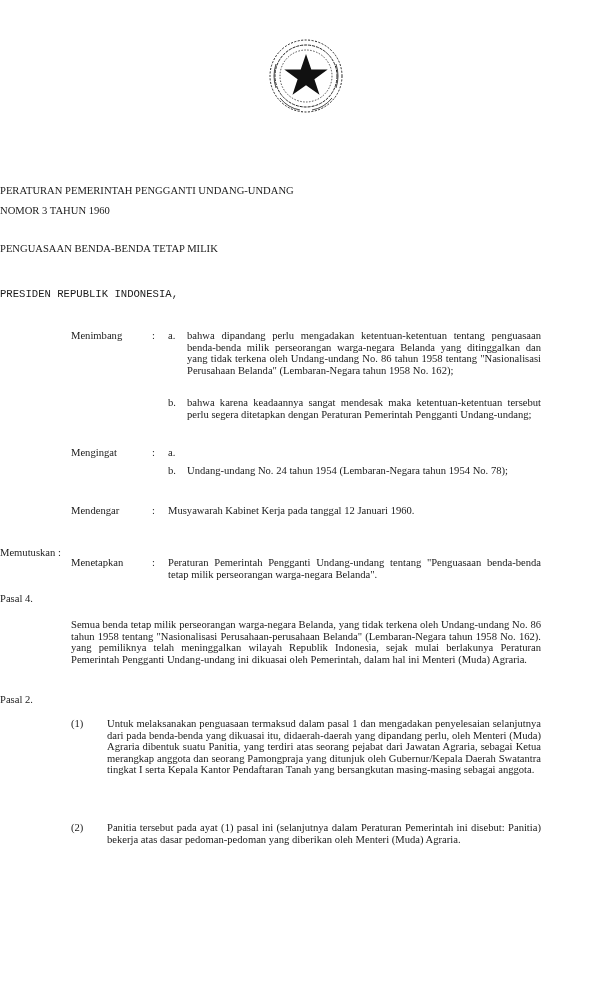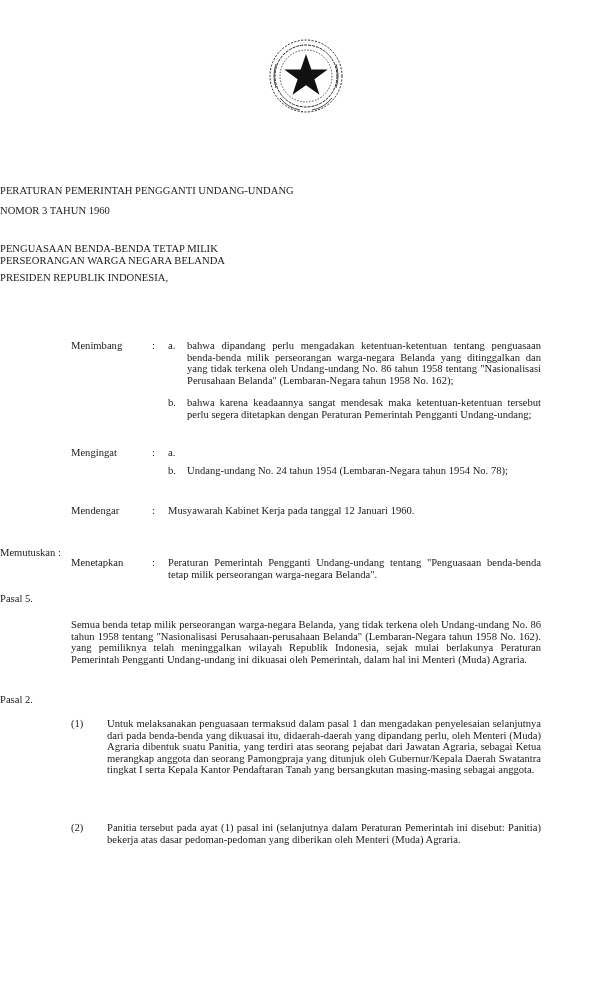--- a/index.html
+++ b/index.html
@@ -44,24 +44,23 @@
           <path d="M66 62 Q58 72 46 74"></path>
       </g>
       <polygon fill="#111" points="40,18 45.3,33.5 61.7,33.5 48.4,43.2 53.5,58.8 40,49.2 26.5,58.8 31.6,43.2 18.3,33.5 34.7,33.5"></polygon>
     </svg>
   </div>
 
 
   <div class="center" style="top:185px;">PERATURAN PEMERINTAH PENGGANTI UNDANG-UNDANG</div>
   <div class="center" style="top:205px;">NOMOR 3 TAHUN 1960</div>
   <div class="center" style="top:243px;">PENGUASAAN BENDA-BENDA TETAP MILIK</div>
-  <div class="center" style="top:255px;">PERSEORANGAN WARGA NEGARA BELANDA</div>
-  <div class="center" style="top:272px;">PRESIDEN REPUBLIK INDONESIA,</div>
+  <div class="center" style="top:288px;font-family:Liberation Mono, monospace;">PRESIDEN REPUBLIK INDONESIA,</div>
 
-  <div class="row" style="top:330px; height:60px;margin-top:10px;">
+  <div class="row" style="top:330px; height:60px;">
     <span class="lbl">Menimbang</span>
     <span class="colon">:</span>
     <span class="mark">a.</span>
     <span class="content">bahwa dipandang perlu mengadakan ketentuan-ketentuan tentang penguasaan benda-benda milik perseorangan warga-negara Belanda yang ditinggalkan dan yang tidak terkena oleh Undang-undang No. 86 tahun 1958 tentang "Nasionalisasi Perusahaan Belanda" (Lembaran-Negara tahun 1958 No. 162);</span>
   </div>
   <div class="row" style="top:397px; height:36px;">
     <span class="mark">b.</span>
     <span class="content">bahwa karena keadaannya sangat mendesak maka ketentuan-ketentuan tersebut perlu segera ditetapkan dengan Peraturan Pemerintah Pengganti Undang-undang;</span>
   </div>
 
@@ -82,21 +81,21 @@
   </div>
 
   <div class="center" style="top:547px;">Memutuskan :</div>
 
   <div class="row" style="top:557px; height:24px;">
     <span class="lbl">Menetapkan</span>
     <span class="colon">:</span>
     <span class="content nomark">Peraturan Pemerintah Pengganti Undang-undang tentang "Penguasaan benda-benda tetap milik perseorangan warga-negara Belanda".</span>
   </div>
 
-  <div class="center" style="top:593px;">Pasal 5.</div>
+  <div class="center" style="top:593px;">Pasal 4.</div>
   <div class="para" style="top:619px;">Semua benda tetap milik perseorangan warga-negara Belanda, yang tidak terkena oleh Undang-undang No. 86 tahun 1958 tentang "Nasionalisasi Perusahaan-perusahaan Belanda" (Lembaran-Negara tahun 1958 No. 162). yang pemiliknya telah meninggalkan wilayah Republik Indonesia, sejak mulai berlakunya Peraturan Pemerintah Pengganti Undang-undang ini dikuasai oleh Pemerintah, dalam hal ini Menteri (Muda) Agraria.</div>
 
   <div class="center" style="top:694px;">Pasal 2.</div>
 
   <div class="item" style="top:718px; height:95px;">
     <span class="num">(1)</span>
     <span class="txt">Untuk melaksanakan penguasaan termaksud dalam pasal 1 dan mengadakan penyelesaian selanjutnya dari pada benda-benda yang dikuasai itu, didaerah-daerah yang dipandang perlu, oleh Menteri (Muda) Agraria dibentuk suatu Panitia, yang terdiri atas seorang pejabat dari Jawatan Agraria, sebagai Ketua merangkap anggota dan seorang Pamongpraja yang ditunjuk oleh Gubernur/Kepala Daerah Swatantra tingkat I serta Kepala Kantor Pendaftaran Tanah yang bersangkutan masing-masing sebagai anggota.</span>
   </div>
   <div class="item" style="top:822px; height:36px;">
     <span class="num">(2)</span>

